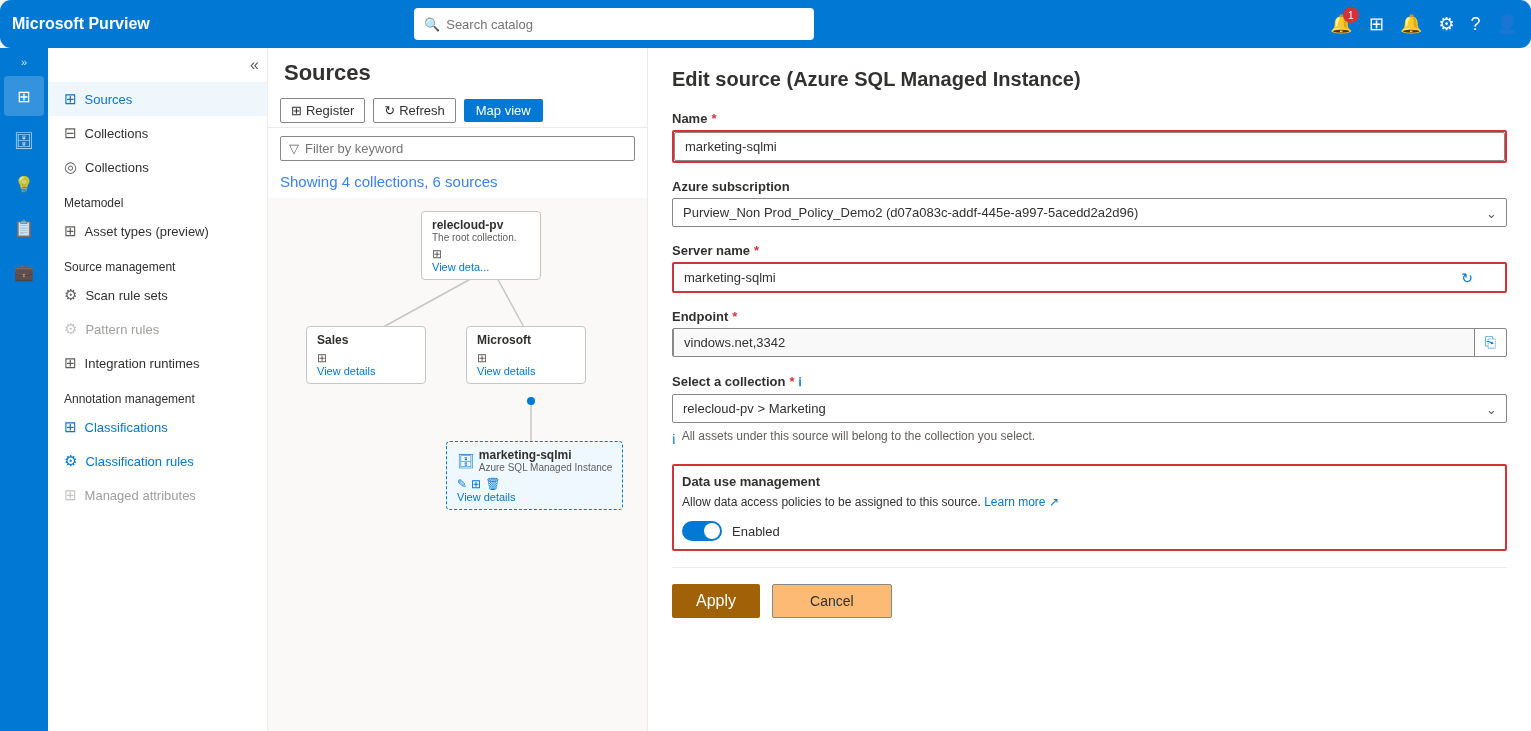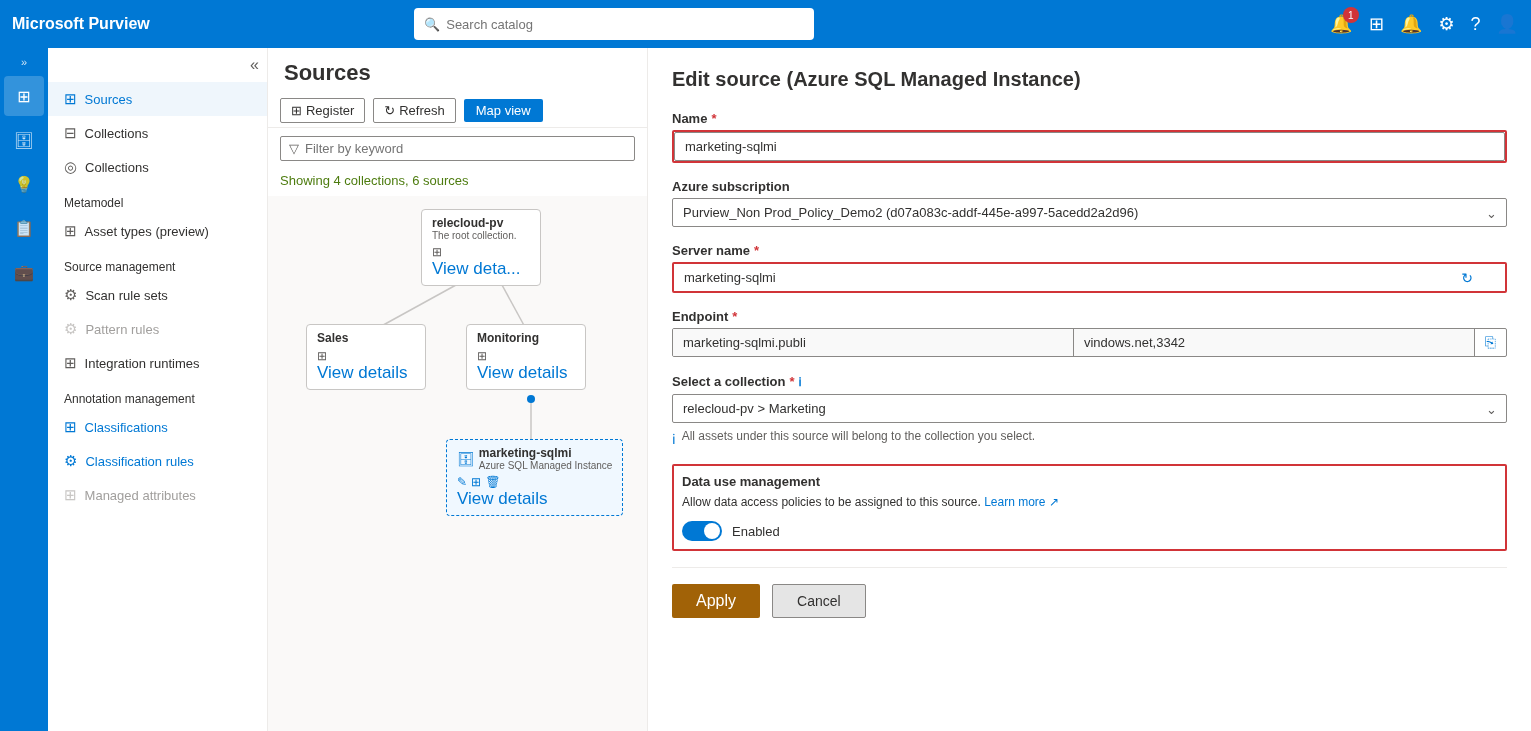--- a/index.html
+++ b/index.html
@@ -9,20 +9,21 @@
     .topbar {
       background: #0078d4;
       height: 48px;
       display: flex;
       align-items: center;
       padding: 0 12px;
       gap: 12px;
       position: fixed;
       top: 0; left: 0; right: 0;
       z-index: 100;
+      border-radius: 11px;
     }
     .topbar-logo {
       color: white;
       font-size: 16px;
       font-weight: 600;
       white-space: nowrap;
     }
     .topbar-search {
       flex: 1;
       max-width: 400px;
@@ -201,22 +202,22 @@
       border: 1px solid #8a8886;
       border-radius: 2px;
       padding: 4px 8px;
       width: 100%;
     }
     .filter-input input {
       border: none; outline: none; font-size: 13px; flex: 1; color: #323130;
     }
     .sources-count {
       padding: 4px 12px 8px;
-      font-size: 13px;
-      color: #4d7c0f;
+      font-size: 15px;
+      color: #3b82f6;
     }
     .sources-map {
       flex: 1;
       overflow: auto;
       padding: 8px;
       background: #faf9f8;
       position: relative;
     }
 
     
@@ -228,21 +229,21 @@
       position: absolute;
       background: white;
       border: 1px solid #c8c6c4;
       border-radius: 4px;
       padding: 6px 10px;
       font-size: 11px;
       min-width: 120px;
     }
     .map-node-title { font-weight: 600; color: #323130; font-size: 12px; }
     .map-node-subtitle { color: #605e5c; font-size: 10px; }
-    .map-node-link { color: #0078d4; font-size: 17px; cursor: pointer; }
+    .map-node-link { color: #0078d4; font-size: 11px; cursor: pointer; }
     .map-node-icons { display: flex; gap: 4px; margin-top: 4px; align-items: center; }
     .map-node-icon { font-size: 12px; color: #605e5c; }
     .map-node.selected { border: 1px dashed #0078d4; background: #f0f8ff; }
 
     
     .map-svg {
       position: absolute;
       top: 0; left: 0;
       pointer-events: none;
     }
@@ -449,25 +450,25 @@
     .btn-apply {
       background: #a16207;
       color: white;
       border: none;
       border-radius: 2px;
       padding: 8px 24px;
       font-size: 16px;
       cursor: pointer;
     }
     .btn-cancel {
-      background: #e5e5e5;
+      background: #fdba74;
       color: #323130;
       border: 1px solid #8a8886;
       border-radius: 2px;
-      padding: 8px 24px;
+      padding: 8px 37px;
       font-size: 14px;
       cursor: pointer;
     }
   </style>
 </head>
 <body>
 
 <div class="topbar">
   <span class="topbar-logo">Microsoft Purview</span>
   <div class="topbar-search">
@@ -601,21 +602,21 @@
 
           <div class="map-node" style="left:30px; top:120px;">
             <div class="map-node-title">Sales</div>
             <div class="map-node-icons">
               <span class="map-node-icon">⊞</span>
             </div>
             <div class="map-node-link">View details</div>
           </div>
 
           <div class="map-node" style="left:190px; top:120px;">
-            <div class="map-node-title">Monitoring</div>
+            <div class="map-node-title">Microsoft</div>
             <div class="map-node-icons">
               <span class="map-node-icon">⊞</span>
             </div>
             <div class="map-node-link">View details</div>
           </div>
 
           <div class="map-node selected" style="left:170px; top:235px;">
             <div style="display:flex; align-items:center; gap:4px;">
               <span style="color:#0078d4; font-size:14px;">🗄</span>
               <div>
@@ -670,21 +671,20 @@
           <span class="select-refresh">↻</span>
         </div>
       </div>
 
       <div class="form-group">
         <div class="form-label">
           <span>Endpoint</span>
           <span class="required">*</span>
         </div>
         <div class="endpoint-input-wrapper">
-          <input class="endpoint-input-left" type="text" value="marketing-sqlmi.publi" style="">
           <input class="endpoint-input-right" type="text" value="vindows.net,3342" style="">
           <span class="endpoint-copy">⎘</span>
         </div>
       </div>
 
       <div class="form-group">
         <div class="form-label">
           <span>Select a collection</span>
           <span class="required">*</span>
           <span style="color:#0078d4; cursor:pointer; font-size:12px;">ℹ</span>

